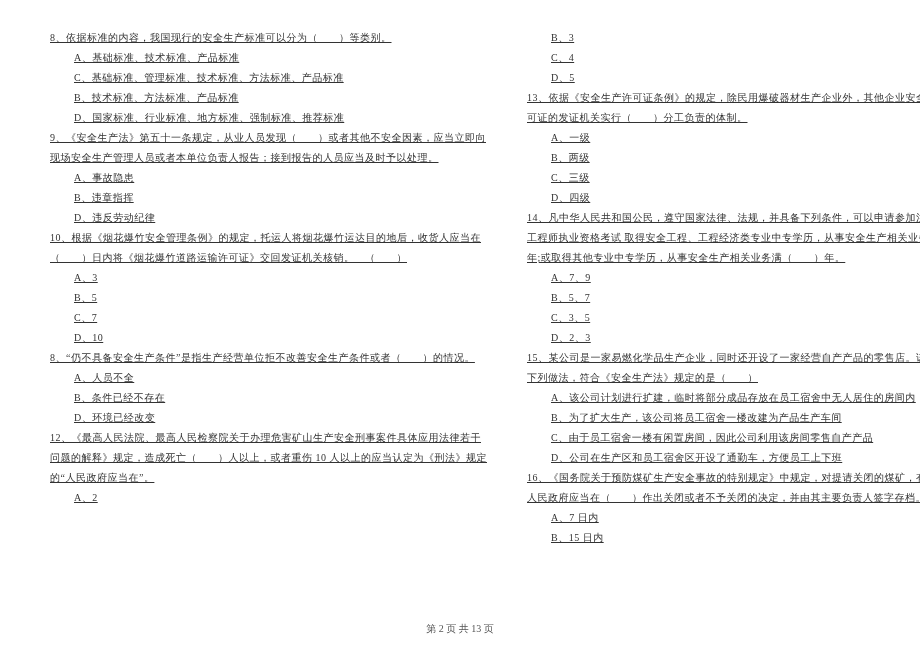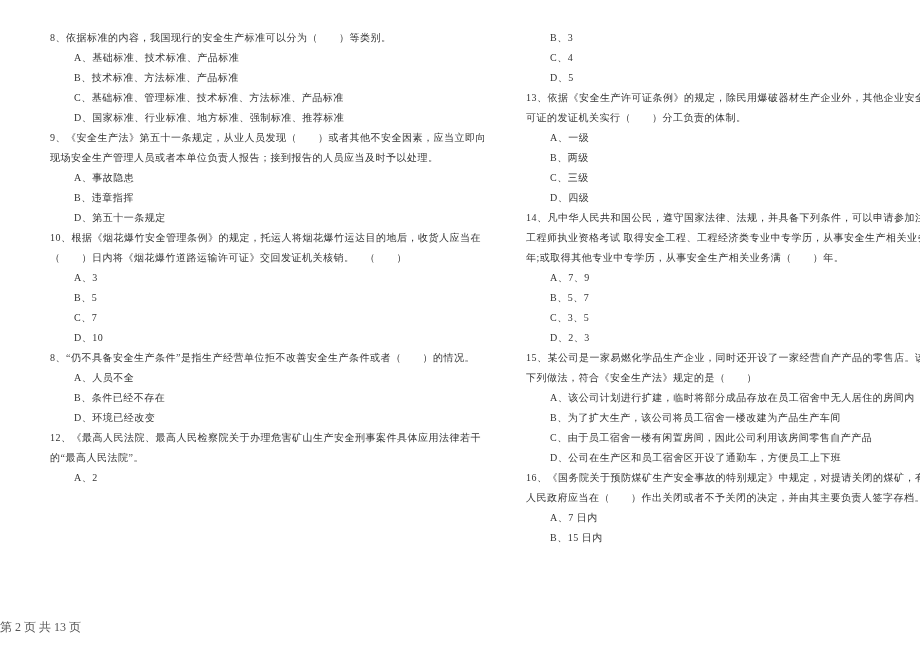--- a/index.html
+++ b/index.html
@@ -20,63 +20,66 @@
     }
     .column {
       flex: 1;
       display: flex;
       flex-direction: column;
     }
     .line {
       line-height: 2.0;
       letter-spacing: 0.5px;
       white-space: nowrap;
+      text-decoration: underline;
     }
     .indent-1 { padding-left: 24px; }
     .footer {
       position: absolute;
       bottom: 14px;
       left: 0;
       width: 100%;
-      font-size: 12px;
+      text-align: center;
+      font-size: 10px;
       color: #555;
       margin-top: 40px;
     }
   </style>
 </head>
 <body>
 
 <div class="page">
   <div class="column">
     <div class="line">8、依据标准的内容，我国现行的安全生产标准可以分为（　　）等类别。</div>
     <div class="line indent-1">A、基础标准、技术标准、产品标准</div>
+    <div class="line indent-1">C、基础标准、管理标准、技术标准、方法标准、产品标准</div>
     <div class="line indent-1">B、技术标准、方法标准、产品标准</div>
-    <div class="line indent-1">C、基础标准、管理标准、技术标准、方法标准、产品标准</div>
     <div class="line indent-1">D、国家标准、行业标准、地方标准、强制标准、推荐标准</div>
 
     <div class="line">9、《安全生产法》第五十一条规定，从业人员发现（　　）或者其他不安全因素，应当立即向</div>
     <div class="line">现场安全生产管理人员或者本单位负责人报告；接到报告的人员应当及时予以处理。</div>
     <div class="line indent-1">A、事故隐患</div>
     <div class="line indent-1">B、违章指挥</div>
-    <div class="line indent-1">D、第五十一条规定</div>
+    <div class="line indent-1">D、违反劳动纪律</div>
 
     <div class="line">10、根据《烟花爆竹安全管理条例》的规定，托运人将烟花爆竹运达目的地后，收货人应当在</div>
     <div class="line">（　　）日内将《烟花爆竹道路运输许可证》交回发证机关核销。　（　　）</div>
     <div class="line indent-1">A、3</div>
     <div class="line indent-1">B、5</div>
     <div class="line indent-1">C、7</div>
     <div class="line indent-1">D、10</div>
 
     <div class="line">8、“仍不具备安全生产条件”是指生产经营单位拒不改善安全生产条件或者（　　）的情况。</div>
     <div class="line indent-1">A、人员不全</div>
     <div class="line indent-1">B、条件已经不存在</div>
     <div class="line indent-1">D、环境已经改变</div>
 
     <div class="line">12、《最高人民法院、最高人民检察院关于办理危害矿山生产安全刑事案件具体应用法律若干</div>
-    <div class="line">的“最高人民法院”。</div>
+    <div class="line">问题的解释》规定，造成死亡（　　）人以上，或者重伤 10 人以上的应当认定为《刑法》规定</div>
+    <div class="line">的“人民政府应当在”。</div>
     <div class="line indent-1">A、2</div>
   </div>
 
   <div class="column">
     <div class="line indent-1">B、3</div>
     <div class="line indent-1">C、4</div>
     <div class="line indent-1">D、5</div>
 
     <div class="line">13、依据《安全生产许可证条例》的规定，除民用爆破器材生产企业外，其他企业安全生产许</div>
     <div class="line">可证的发证机关实行（　　）分工负责的体制。</div>

